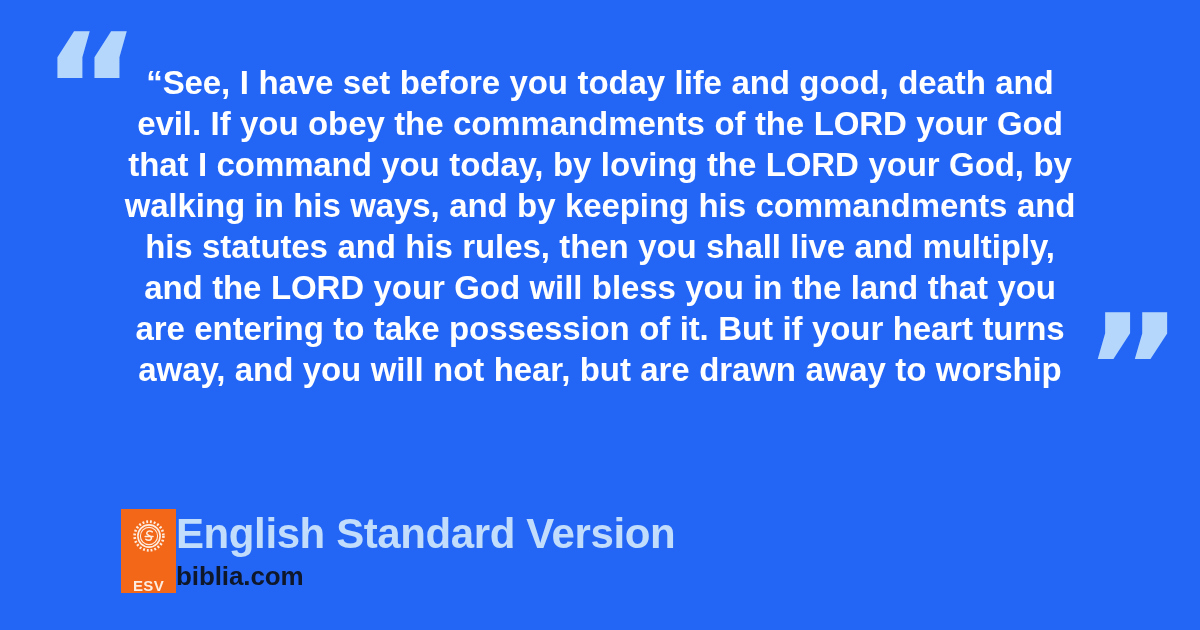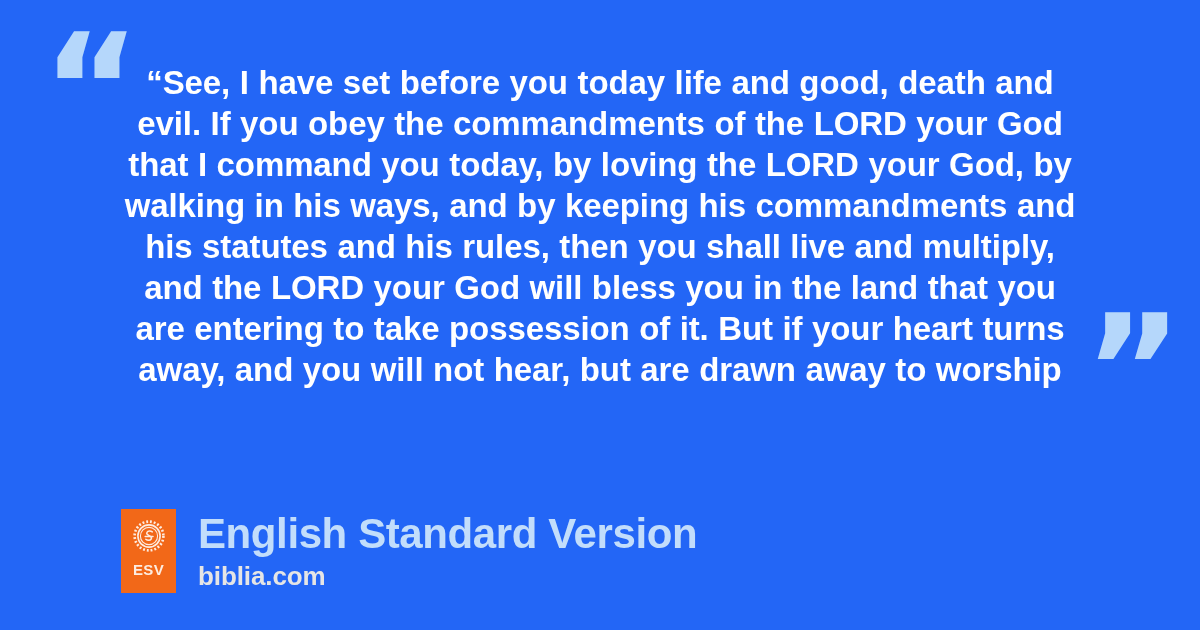--- a/index.html
+++ b/index.html
@@ -75,58 +75,57 @@
   }
 
   #brand-logo {
     width: 55px;
     height: 84px;
     background: #f26818;
     flex: 0 0 auto;
     display: flex;
     flex-direction: column;
     align-items: center;
-    justify-content: flex-start;
+    justify-content: space-between;
     padding-top: 10px;
     box-sizing: border-box;
   }
   #brand-logo-seal {
     display: block;
     width: 34px;
     height: 34px;
   }
   #brand-logo-abbr {
     margin-top: 9px;
     color: #fdece0;
     font-family: "Liberation Sans", sans-serif;
     font-weight: 700;
     font-size: 15px;
     letter-spacing: 0.4px;
     line-height: 1;
   }
 
   #brand-text {
-    margin-left: 22px;
     display: flex;
     flex-direction: column;
     justify-content: flex-start;
     padding-top: 1px;
   }
   #brand-title {
     color: #c2ddfb;
     font-family: "Liberation Sans", sans-serif;
     font-weight: 700;
     font-size: 42px;
     line-height: 48px;
     letter-spacing: -0.4px;
     white-space: nowrap;
   }
   #brand-site {
     margin-top: 3px;
-    color: #e5e5e5;
+    color: #0f172a;
     font-family: "Liberation Sans", sans-serif;
     font-weight: 700;
     font-size: 26px;
     line-height: 30px;
     letter-spacing: -0.1px;
     white-space: nowrap;
   }
 </style>
 </head>
 <body>

